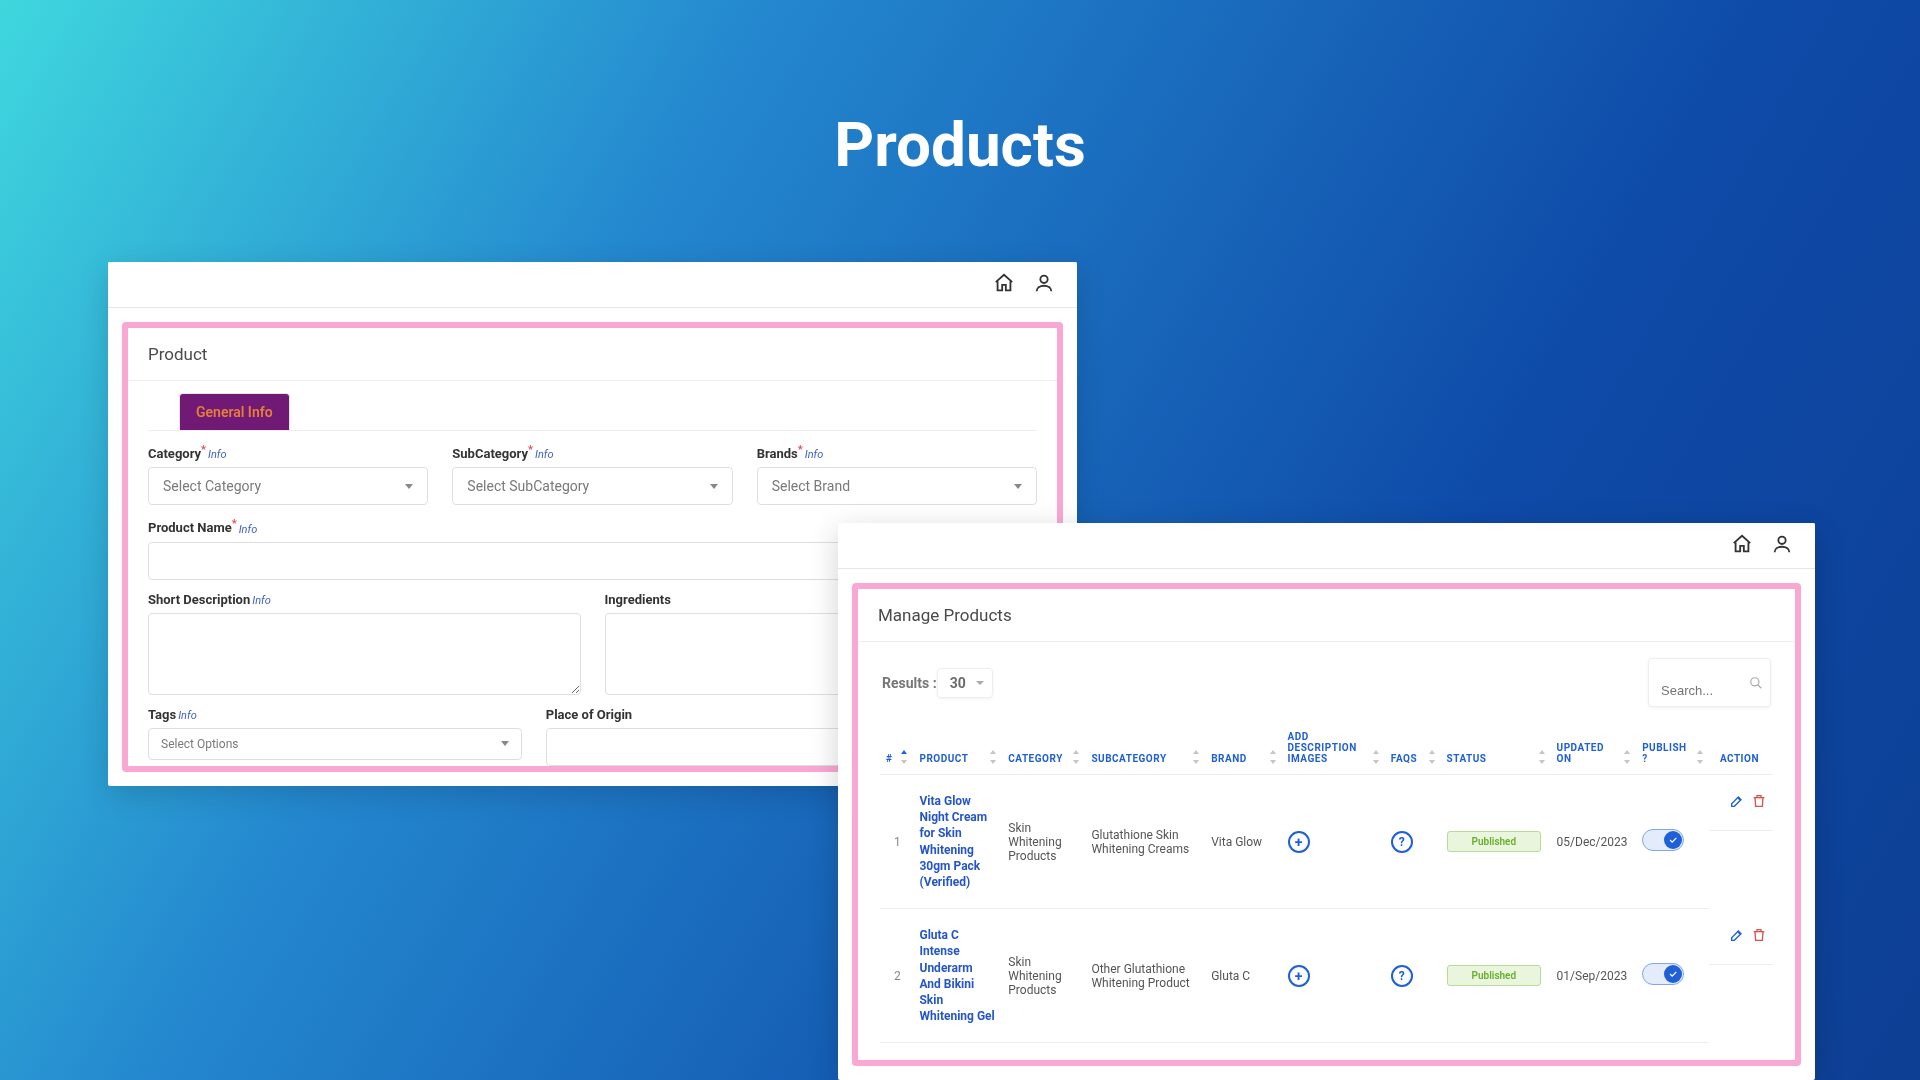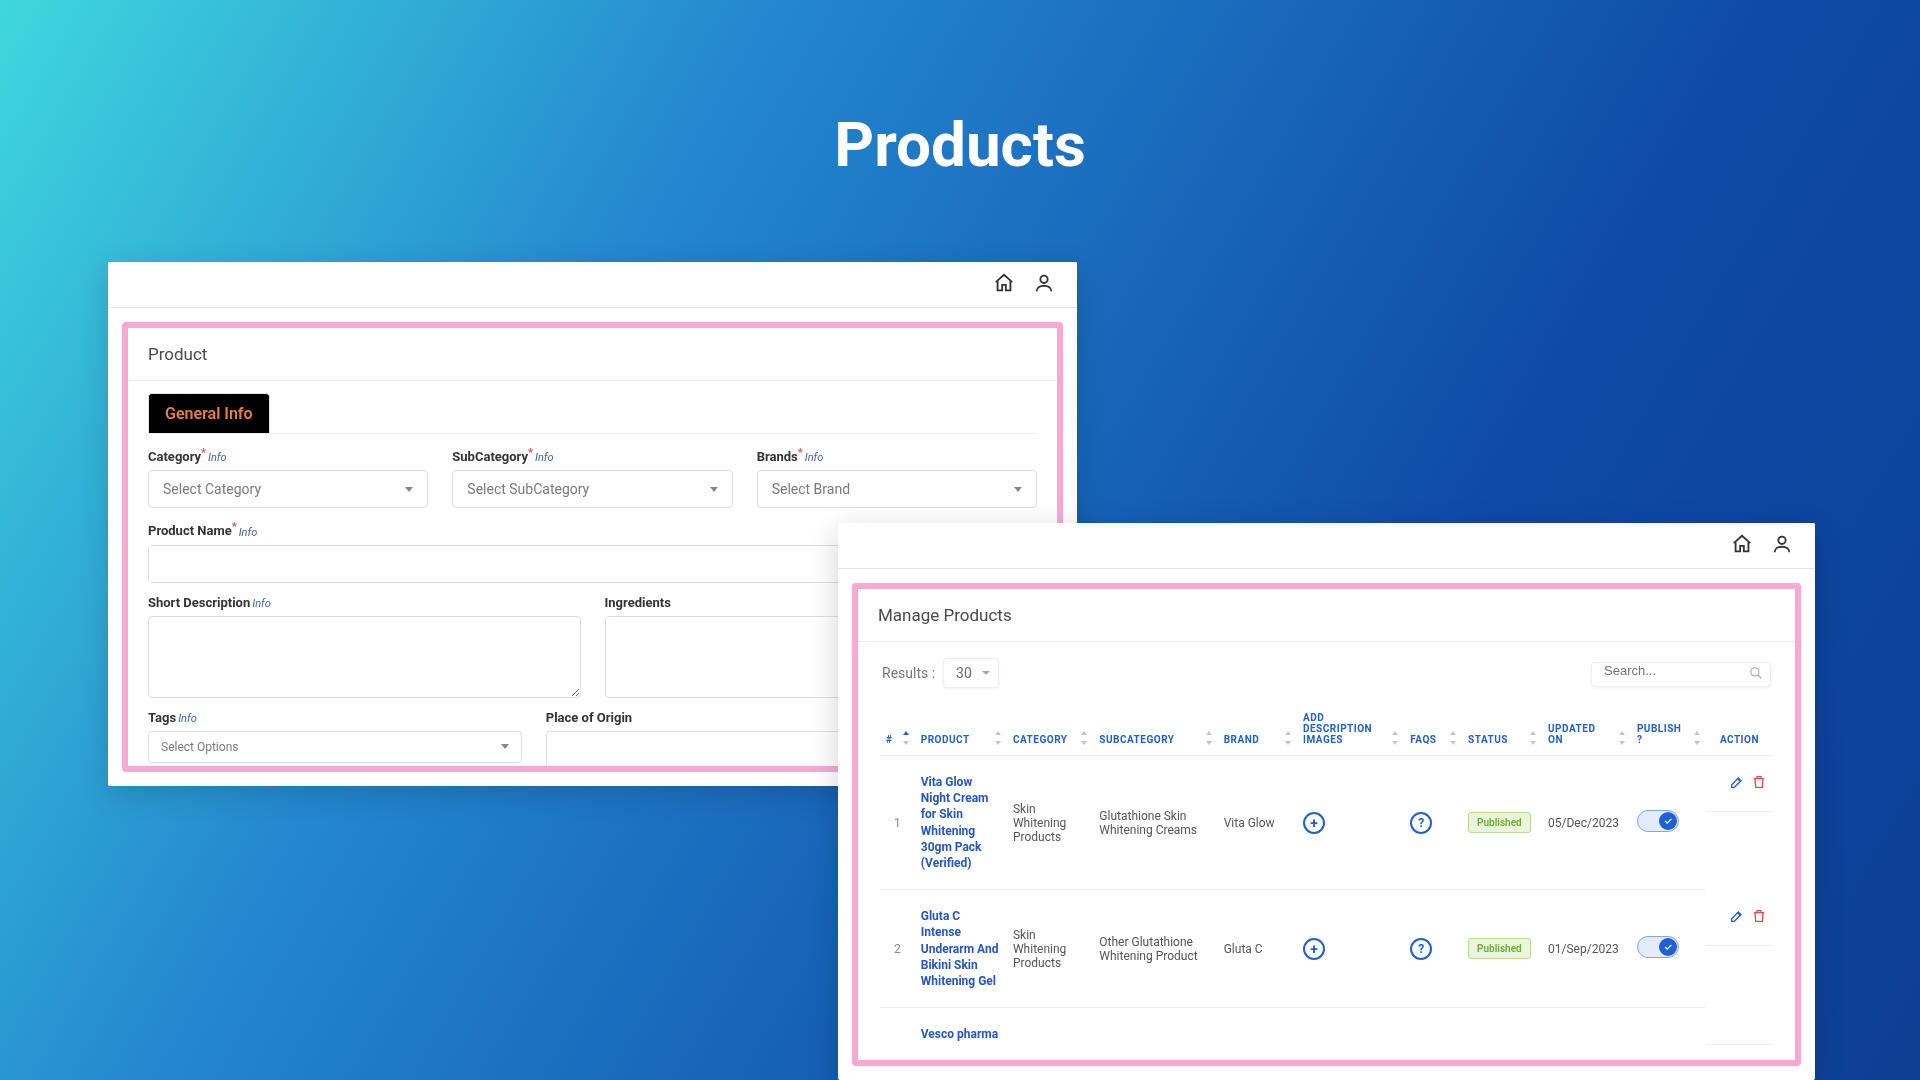--- a/index.html
+++ b/index.html
@@ -24,22 +24,22 @@
   overflow: hidden; display: flex; flex-direction: column;
 }
 .card {
   margin: 14px; border: 6px solid #f9a8d4; border-radius: 4px; background: #fff;
   flex: 1; display: flex; flex-direction: column; overflow: hidden;
 }
 .card-header { padding: 16px 20px; border-bottom: 1px solid #eee; color: #4a4a4a; font-size: 17px; }
 .card-body { padding: 12px 20px 20px; }
 .tab {
   display: inline-block; border: 1px solid #e5e5e5; border-bottom: none;
-  border-radius: 4px 4px 0 0; padding: 10px 16px; background: #000000;
-  color: #e67e3c; font-size: 16px; font-weight: 600;
+  border-radius: 4px 4px 0 0; padding: 10px 16px; background: #701a75;
+  color: #e67e3c; font-size: 14px; font-weight: 600; margin-left: 31px;
 }
 .tabline { border-bottom: 1px solid #eee; margin-bottom: 12px; }
 
 .row { display: flex; gap: 24px; margin-bottom: 12px; }
 .col { flex: 1; display: flex; flex-direction: column; }
 .lbl { font-size: 13px; font-weight: 700; color: #333; margin-bottom: 6px; }
 .req { color: #d9534f; font-size: 11px; vertical-align: super; }
 .info-link { color: #3f5fc8; font-size: 11px; font-style: italic; font-weight: 400; margin-left: 2px; }
 
 .select, .inp, .ta {
@@ -50,31 +50,31 @@
 .caret { width: 0; height: 0; border-left: 4px solid transparent; border-right: 4px solid transparent; border-top: 5px solid #888; }
 .ta { height: 82px; resize: vertical; }
 
 
 .win2 {
   position: absolute; left: 838px; top: 523px; width: 977px; height: 557px;
   background: #fff; border-radius: 2px; box-shadow: 0 8px 30px rgba(0,0,0,.18);
   overflow: hidden; display: flex; flex-direction: column;
 }
 .results-bar { display: flex; justify-content: space-between; align-items: center; padding: 16px 24px 14px; }
-.results-left { display: flex; align-items: center; gap: 8px; color: #777; font-size: 14px; }
+.results-left { display: flex; align-items: center; gap: 0; color: #777; font-size: 14px; font-weight: bold; }
 .results-dd {
   border: 1px solid #eee; border-radius: 4px; padding: 6px 26px 6px 12px; color: #6b6b6b; font-size: 14px;
   position: relative; box-shadow: 0 1px 3px rgba(0,0,0,.06);
 }
 .results-dd .chev { position: absolute; right: 8px; top: 50%; transform: translateY(-50%); }
 .chev { width: 0; height: 0; border-left: 4px solid transparent; border-right: 4px solid transparent; border-top: 4px solid #aaa; }
 .search-wrap { position: relative; }
 .search-wrap input {
-  border: 1px solid #eee; border-radius: 4px; padding: 0 32px 8px 12px;
-  font-size: 13px; color: #0369a1; width: 180px; box-shadow: 0 1px 3px rgba(0,0,0,.06);
+  border: 1px solid #eee; border-radius: 4px; padding: 24px 32px 8px 12px;
+  font-size: 13px; color: #0369a1; width: 123px; box-shadow: 0 1px 3px rgba(0,0,0,.06);
 }
 .search-wrap svg { position: absolute; right: 8px; top: 50%; transform: translateY(-50%); width: 14px; height: 14px; stroke: #aaa; fill: none; stroke-width: 2; }
 
 .tbl { width: 100%; border-collapse: collapse; }
 .tbl th {
   text-align: left; font-size: 10px; font-weight: 700; letter-spacing: .5px;
   color: #1f5fd8; padding: 10px 6px 10px 6px; border-bottom: 1px solid #eee;
   text-transform: uppercase; vertical-align: bottom; position: relative;
 }
 .tbl th.sortable { padding-right: 20px; }
@@ -87,21 +87,21 @@
 .tbl td { padding: 18px 6px; border-bottom: 1px solid #eee; font-size: 12px; color: #555; vertical-align: middle; }
 .tbl td:first-child { padding-left: 14px; color: #888; }
 .link { color: #2456c9; font-weight: 700; font-size: 12px; line-height: 1.35; }
 
 .circ { width: 22px; height: 22px; border: 2px solid #1f5fd8; border-radius: 50%; display: inline-flex; align-items: center; justify-content: center; color: #1f5fd8; font-weight: 700; }
 .circ.plus::before { content: "+"; font-size: 14px; line-height: 1; }
 .circ.q::before { content: "?"; font-size: 12px; line-height: 1; }
 
 .badge {
   display: inline-block; border: 1px solid #b9db9a; background: #eaf5de; color: #6aaf2d;
-  border-radius: 3px; padding: 4px 8px; font-size: 10px; font-weight: 600;
+  border-radius: 3px; padding: 4px 24px; font-size: 10px; font-weight: 600;
 }
 .toggle {
   width: 42px; height: 22px; border-radius: 11px; background: #e4ecfb; border: 1px solid #7fa8eb;
   position: relative; display: inline-block;
 }
 .toggle .knob {
   position: absolute; right: 1px; top: 1px; width: 18px; height: 18px; border-radius: 50%;
   background: #1f5fd8; display: flex; align-items: center; justify-content: center;
 }
 .toggle .knob svg { width: 10px; height: 10px; stroke: #fff; fill: none; stroke-width: 3; }

